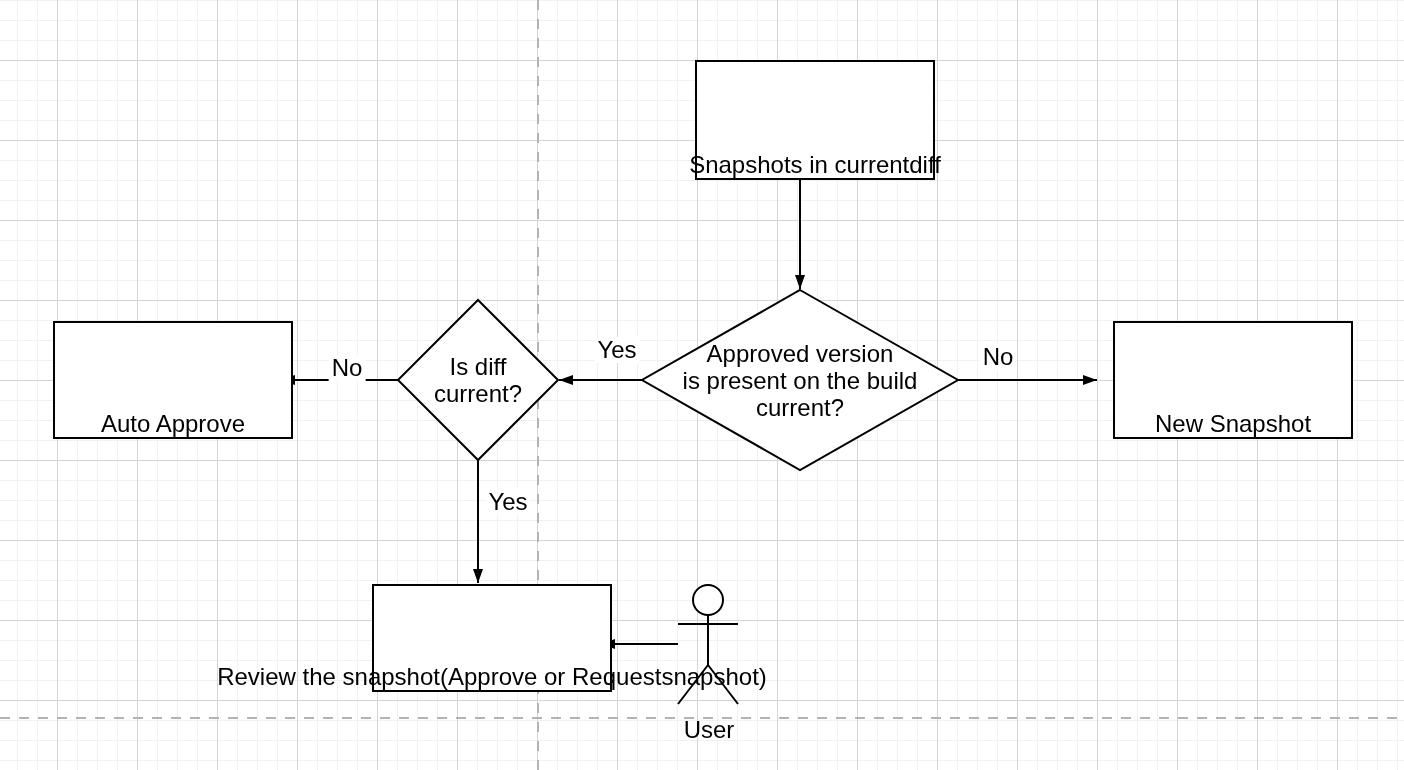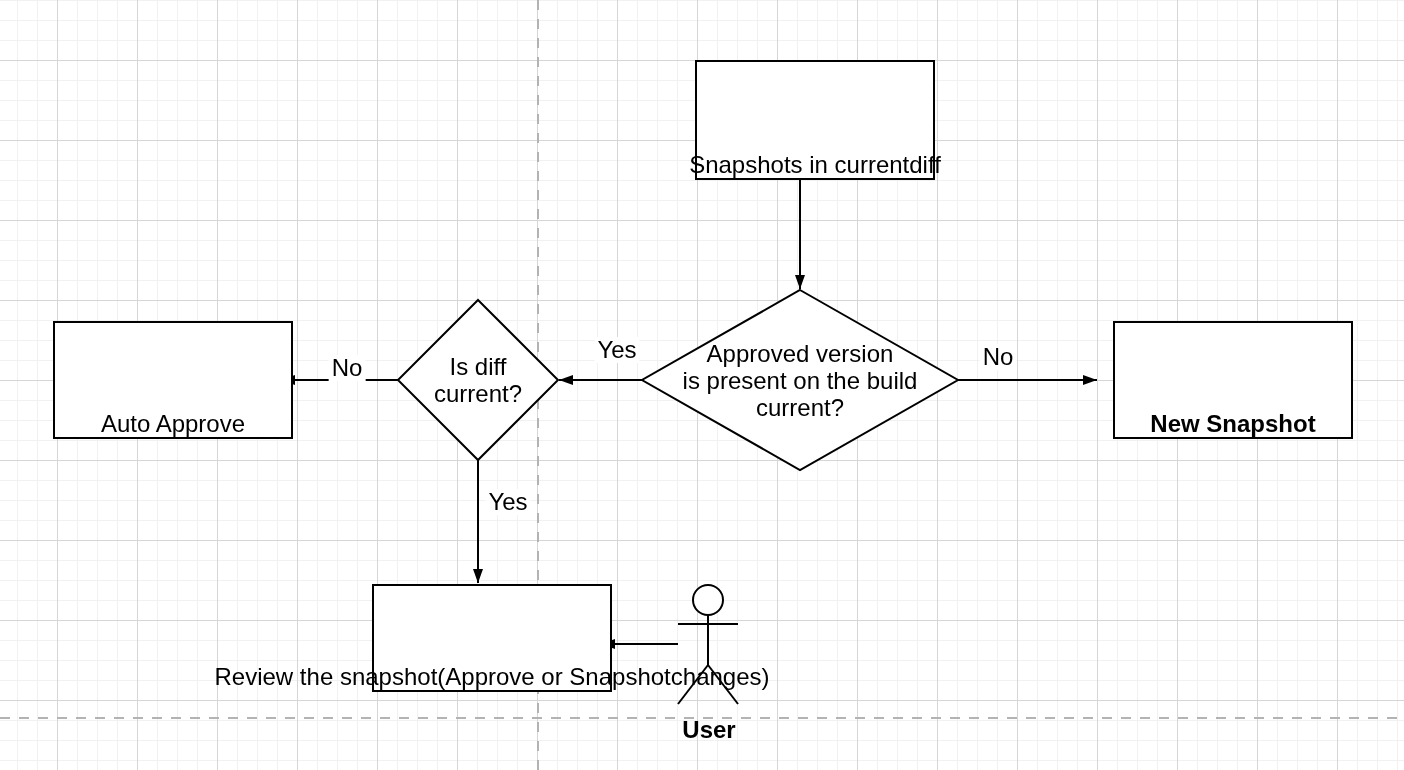--- a/index.html
+++ b/index.html
@@ -58,21 +58,20 @@
     font-size: 24px;
     line-height: 26px;
     white-space: nowrap;
   }
   .actor-label {
     position: absolute;
     transform: translate(-50%, -50%);
     font-size: 24px;
     line-height: 26px;
     white-space: nowrap;
-    font-weight: bold;
   }
 </style>
 </head>
 <body>
 
 <div class="canvas">
 
   <svg class="diagram-layer" width="1404" height="770">
     <defs>
       <marker id="arrow" markerUnits="userSpaceOnUse" markerWidth="16" markerHeight="12" refX="14" refY="5" orient="auto">
@@ -104,28 +103,28 @@
 
   <div class="rect-node" style="left:680px; top:60px; width:240px; height:120px;">
     <span class="tl">Snapshots in current</span>
     <span class="tl">diff</span>
   </div>
 
   <div class="rect-node" style="left:38px; top:321px; width:240px; height:118px;">
     <span class="tl">Auto Approve</span>
   </div>
 
-  <div class="rect-node" style="left:1098px; top:321px; width:240px; height:118px;font-weight:bold;">
+  <div class="rect-node" style="left:1098px; top:321px; width:240px; height:118px;">
     <span class="tl">New Snapshot</span>
   </div>
 
   <div class="rect-node" style="left:357px; top:584px; width:240px; height:108px;">
     <span class="tl">Review the snapshot</span>
-    <span class="tl">(Approve or Snapshot</span>
-    <span class="tl">changes)</span>
+    <span class="tl">(Approve or Request</span>
+    <span class="tl">snapshot)</span>
   </div>
 
   <div class="diamond-label" style="left:660px; top:330px; width:280px; height:100px;">
     <span class="tl">Approved version</span>
     <span class="tl">is present on the build</span>
     <span class="tl">current?</span>
   </div>
 
   <div class="diamond-label" style="left:398px; top:330px; width:160px; height:100px;">
     <span class="tl">Is diff</span>

